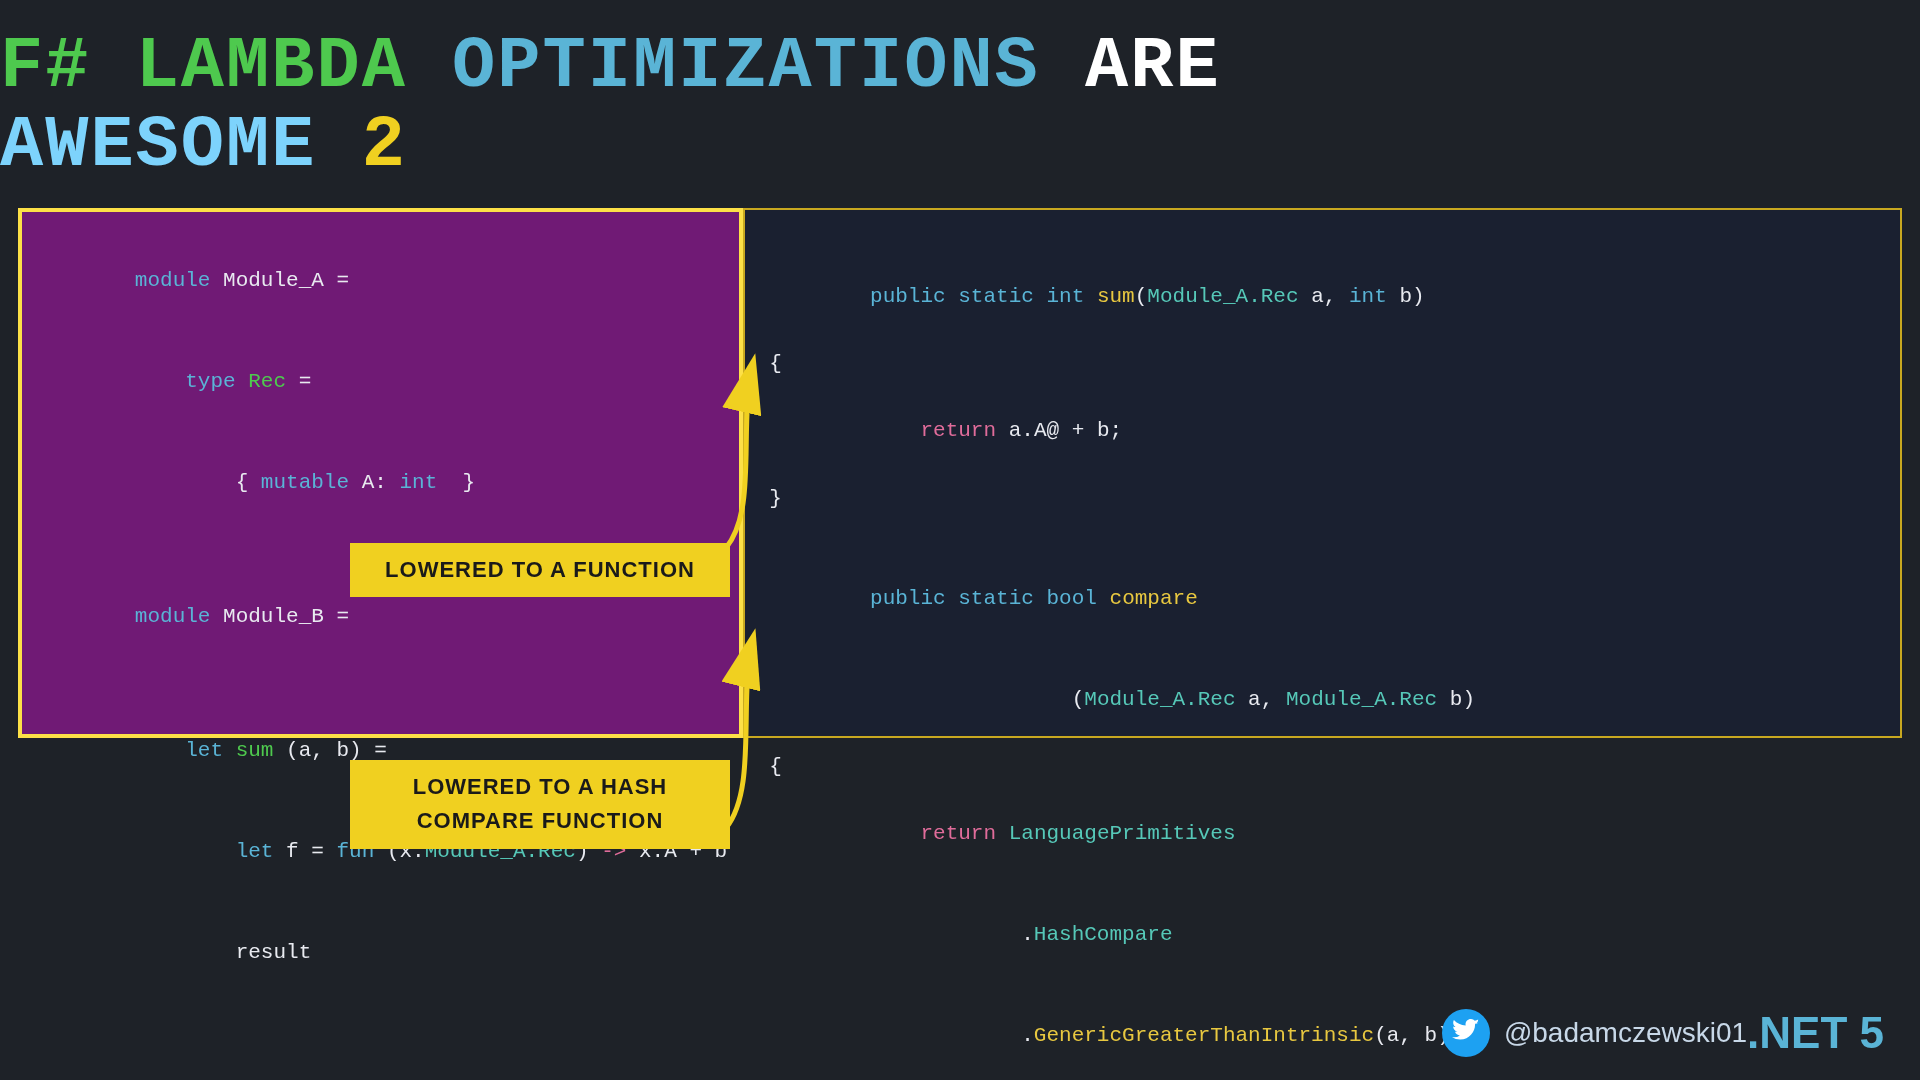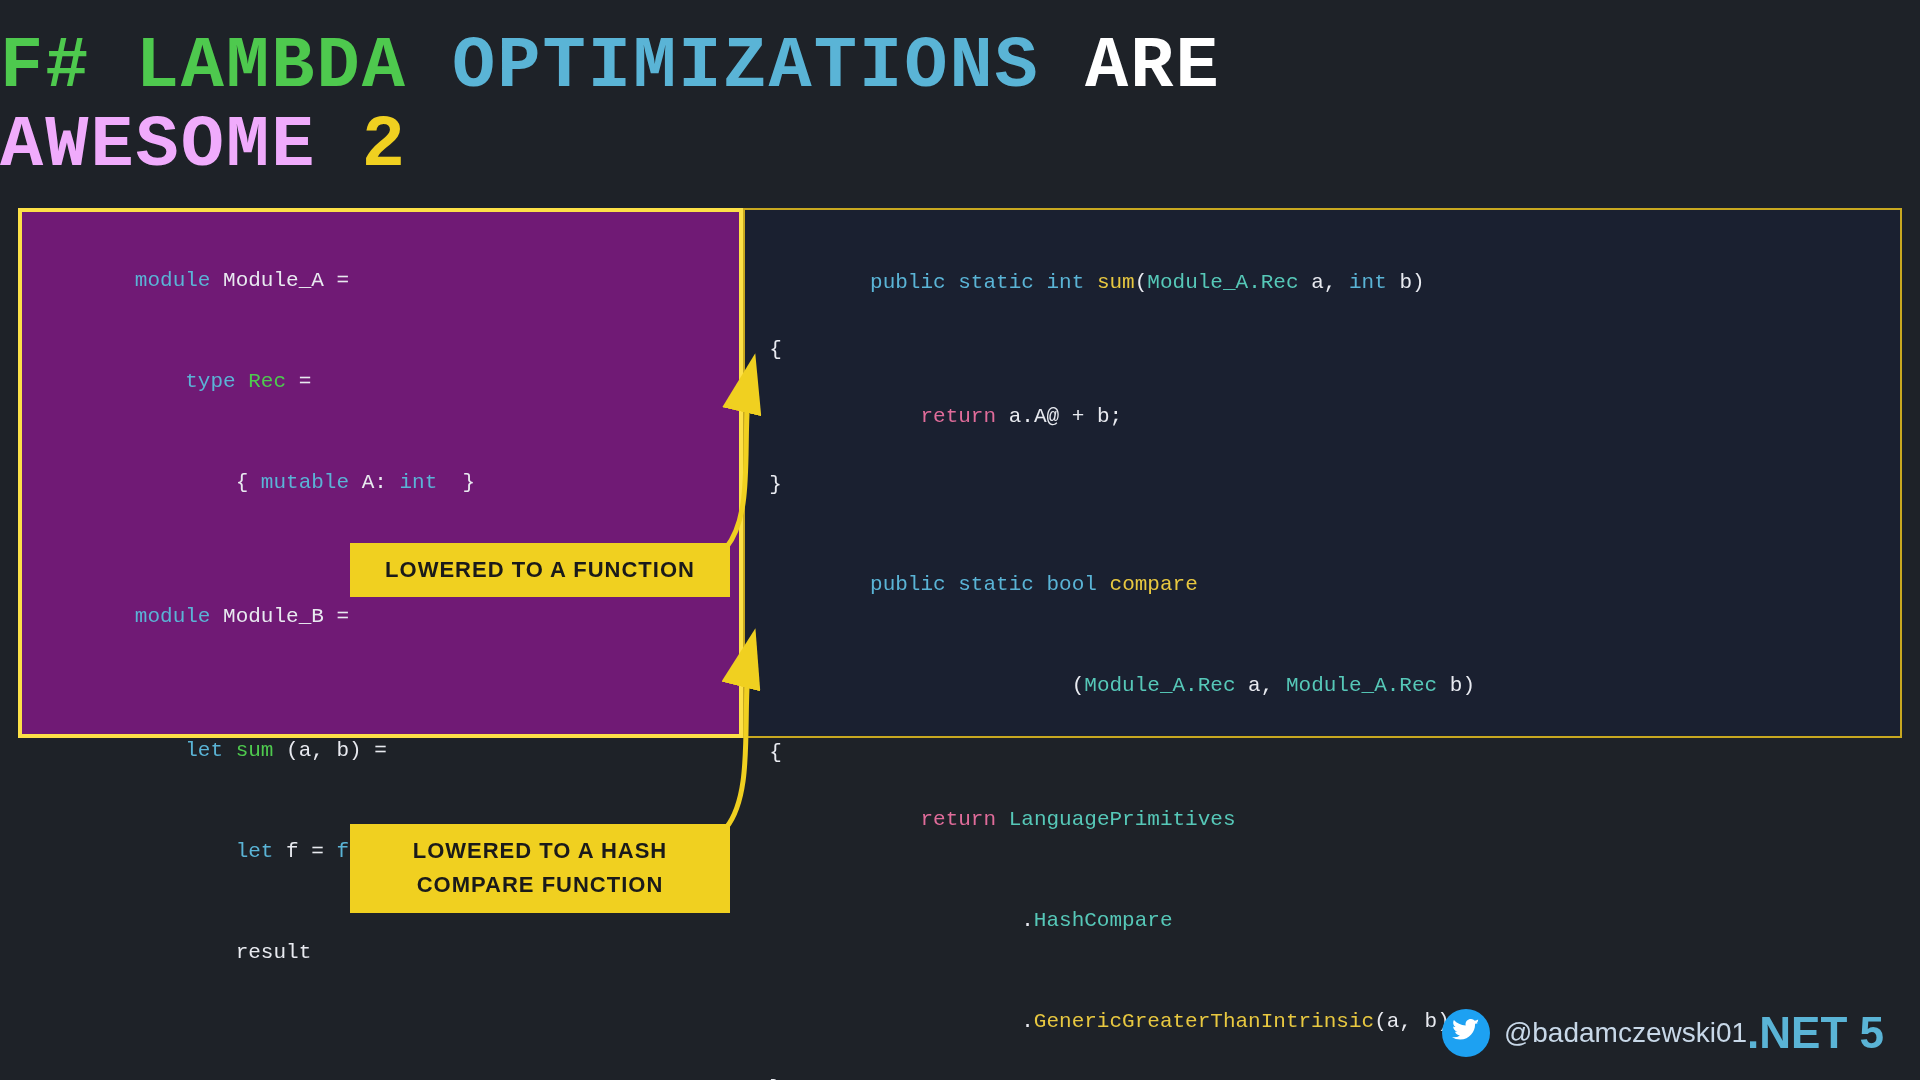--- a/index.html
+++ b/index.html
@@ -26,21 +26,21 @@
     .title-line2 {
       font-size: 72px;
       font-weight: 900;
       letter-spacing: 2px;
       line-height: 1.1;
     }
     .t-fsharp { color: #4ec94e; }
     .t-lambda { color: #4ec94e; }
     .t-optimizations { color: #5ab4d6; }
     .t-are { color: #ffffff; }
-    .t-awesome { color: #f0abfc; }
+    .t-awesome { color: #7dd3fc; }
     .t-two { color: #f0d020; }
 
     
     .panels-area {
       display: flex;
       flex-direction: row;
       gap: 0;
       margin: 0 18px;
       height: 530px;
       position: relative;
@@ -56,21 +56,21 @@
       font-size: 22px;
       line-height: 1.55;
       color: #c8d8e8;
     }
 
     
     .right-panel {
       flex: 1;
       border: 2px solid #c8a820;
       background: #1a2030;
-      padding: 22px 24px;
+      padding: 36px 24px;
       font-size: 22px;
       line-height: 1.55;
       color: #c8d8e8;
       margin-left: 0;
     }
 
     
     .kw-blue { color: #5ab4d6; }
     .kw-green { color: #4ec94e; }
     .kw-pink { color: #e06c9a; }
@@ -92,21 +92,21 @@
       font-family: Arial, sans-serif;
     }
     .label-function {
       left: 328px;
       top: 315px;
       width: 380px;
       margin-top: 16px;
     }
     .label-hash {
       left: 328px;
-      top: 612px;
+      top: 548px;
       width: 380px;
     }
 
     
     .arrows-svg {
       position: absolute;
       top: 0;
       left: 0;
       width: 100%;
       height: 100%;

